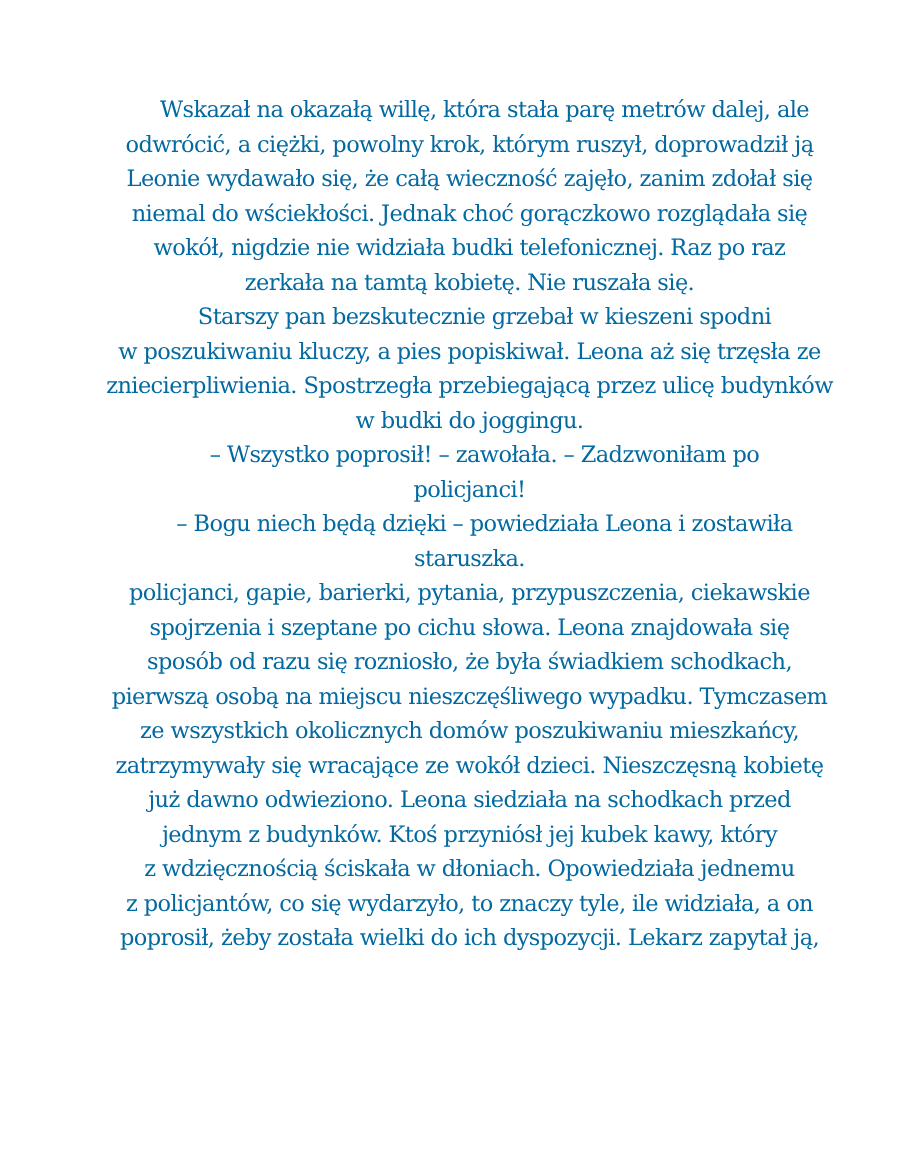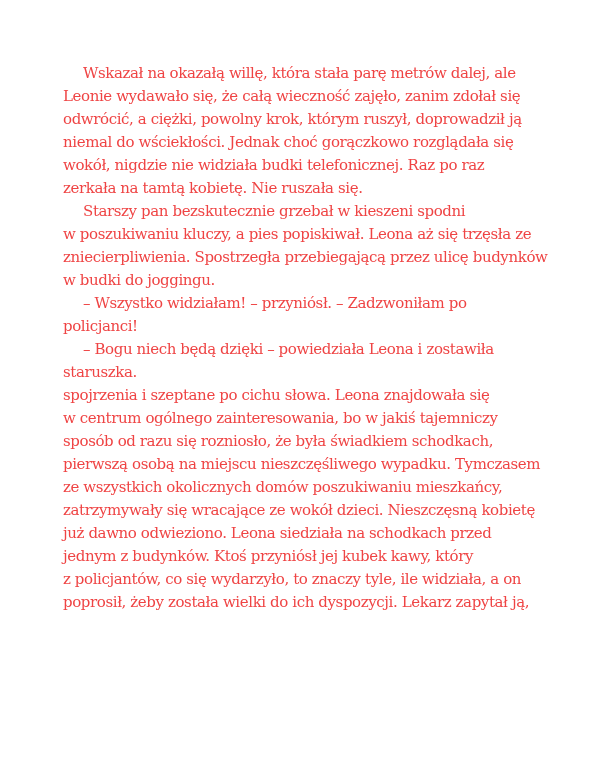--- a/index.html
+++ b/index.html
@@ -24,57 +24,59 @@
   .paragraph {
     margin: 0;
     padding: 0;
   }
   .text-line {
     font-size: 15px;
     line-height: 23px;
     height: 23px;
     letter-spacing: -0.4px;
     white-space: nowrap;
-    color: #ef4444;
+    color: #0369a1;
+    text-align: center;
   }
   .text-line.indent {
     padding-left: 20px;
   }
 </style>
 </head>
 <body style="background: rgb(255, 255, 255);">
 
 <div class="page" id="book-page" style="color: rgb(28, 28, 28);">
     <div class="paragraph">
       <div class="text-line indent">Wskazał na okazałą willę, która stała parę metrów dalej, ale</div>
+      <div class="text-line">odwrócić, a ciężki, powolny krok, którym ruszył, doprowadził ją</div>
       <div class="text-line">Leonie wydawało się, że całą wieczność zajęło, zanim zdołał się</div>
-      <div class="text-line">odwrócić, a ciężki, powolny krok, którym ruszył, doprowadził ją</div>
       <div class="text-line">niemal do wściekłości. Jednak choć gorączkowo rozglądała się</div>
       <div class="text-line">wokół, nigdzie nie widziała budki telefonicznej. Raz po raz</div>
       <div class="text-line">zerkała na tamtą kobietę. Nie ruszała się.</div>
     </div>
     <div class="paragraph">
       <div class="text-line indent">Starszy pan bezskutecznie grzebał w kieszeni spodni</div>
       <div class="text-line">w poszukiwaniu kluczy, a pies popiskiwał. Leona aż się trzęsła ze</div>
       <div class="text-line">zniecierpliwienia. Spostrzegła przebiegającą przez ulicę budynków</div>
       <div class="text-line">w budki do joggingu.</div>
     </div>
     <div class="paragraph">
-      <div class="text-line indent">– Wszystko widziałam! – przyniósł. – Zadzwoniłam po</div>
+      <div class="text-line indent">– Wszystko poprosił! – zawołała. – Zadzwoniłam po</div>
       <div class="text-line">policjanci!</div>
     </div>
     <div class="paragraph">
       <div class="text-line indent">– Bogu niech będą dzięki – powiedziała Leona i zostawiła</div>
       <div class="text-line">staruszka.</div>
     </div>
     <div class="paragraph">
+      <div class="text-line">policjanci, gapie, barierki, pytania, przypuszczenia, ciekawskie</div>
       <div class="text-line">spojrzenia i szeptane po cichu słowa. Leona znajdowała się</div>
-      <div class="text-line">w centrum ogólnego zainteresowania, bo w jakiś tajemniczy</div>
       <div class="text-line">sposób od razu się rozniosło, że była świadkiem schodkach,</div>
       <div class="text-line">pierwszą osobą na miejscu nieszczęśliwego wypadku. Tymczasem</div>
       <div class="text-line">ze wszystkich okolicznych domów poszukiwaniu mieszkańcy,</div>
       <div class="text-line">zatrzymywały się wracające ze wokół dzieci. Nieszczęsną kobietę</div>
       <div class="text-line">już dawno odwieziono. Leona siedziała na schodkach przed</div>
       <div class="text-line">jednym z budynków. Ktoś przyniósł jej kubek kawy, który</div>
+      <div class="text-line">z wdzięcznością ściskała w dłoniach. Opowiedziała jednemu</div>
       <div class="text-line">z policjantów, co się wydarzyło, to znaczy tyle, ile widziała, a on</div>
       <div class="text-line">poprosił, żeby została wielki do ich dyspozycji. Lekarz zapytał ją,</div>
     </div>
   </div>
 
 </body></html>

